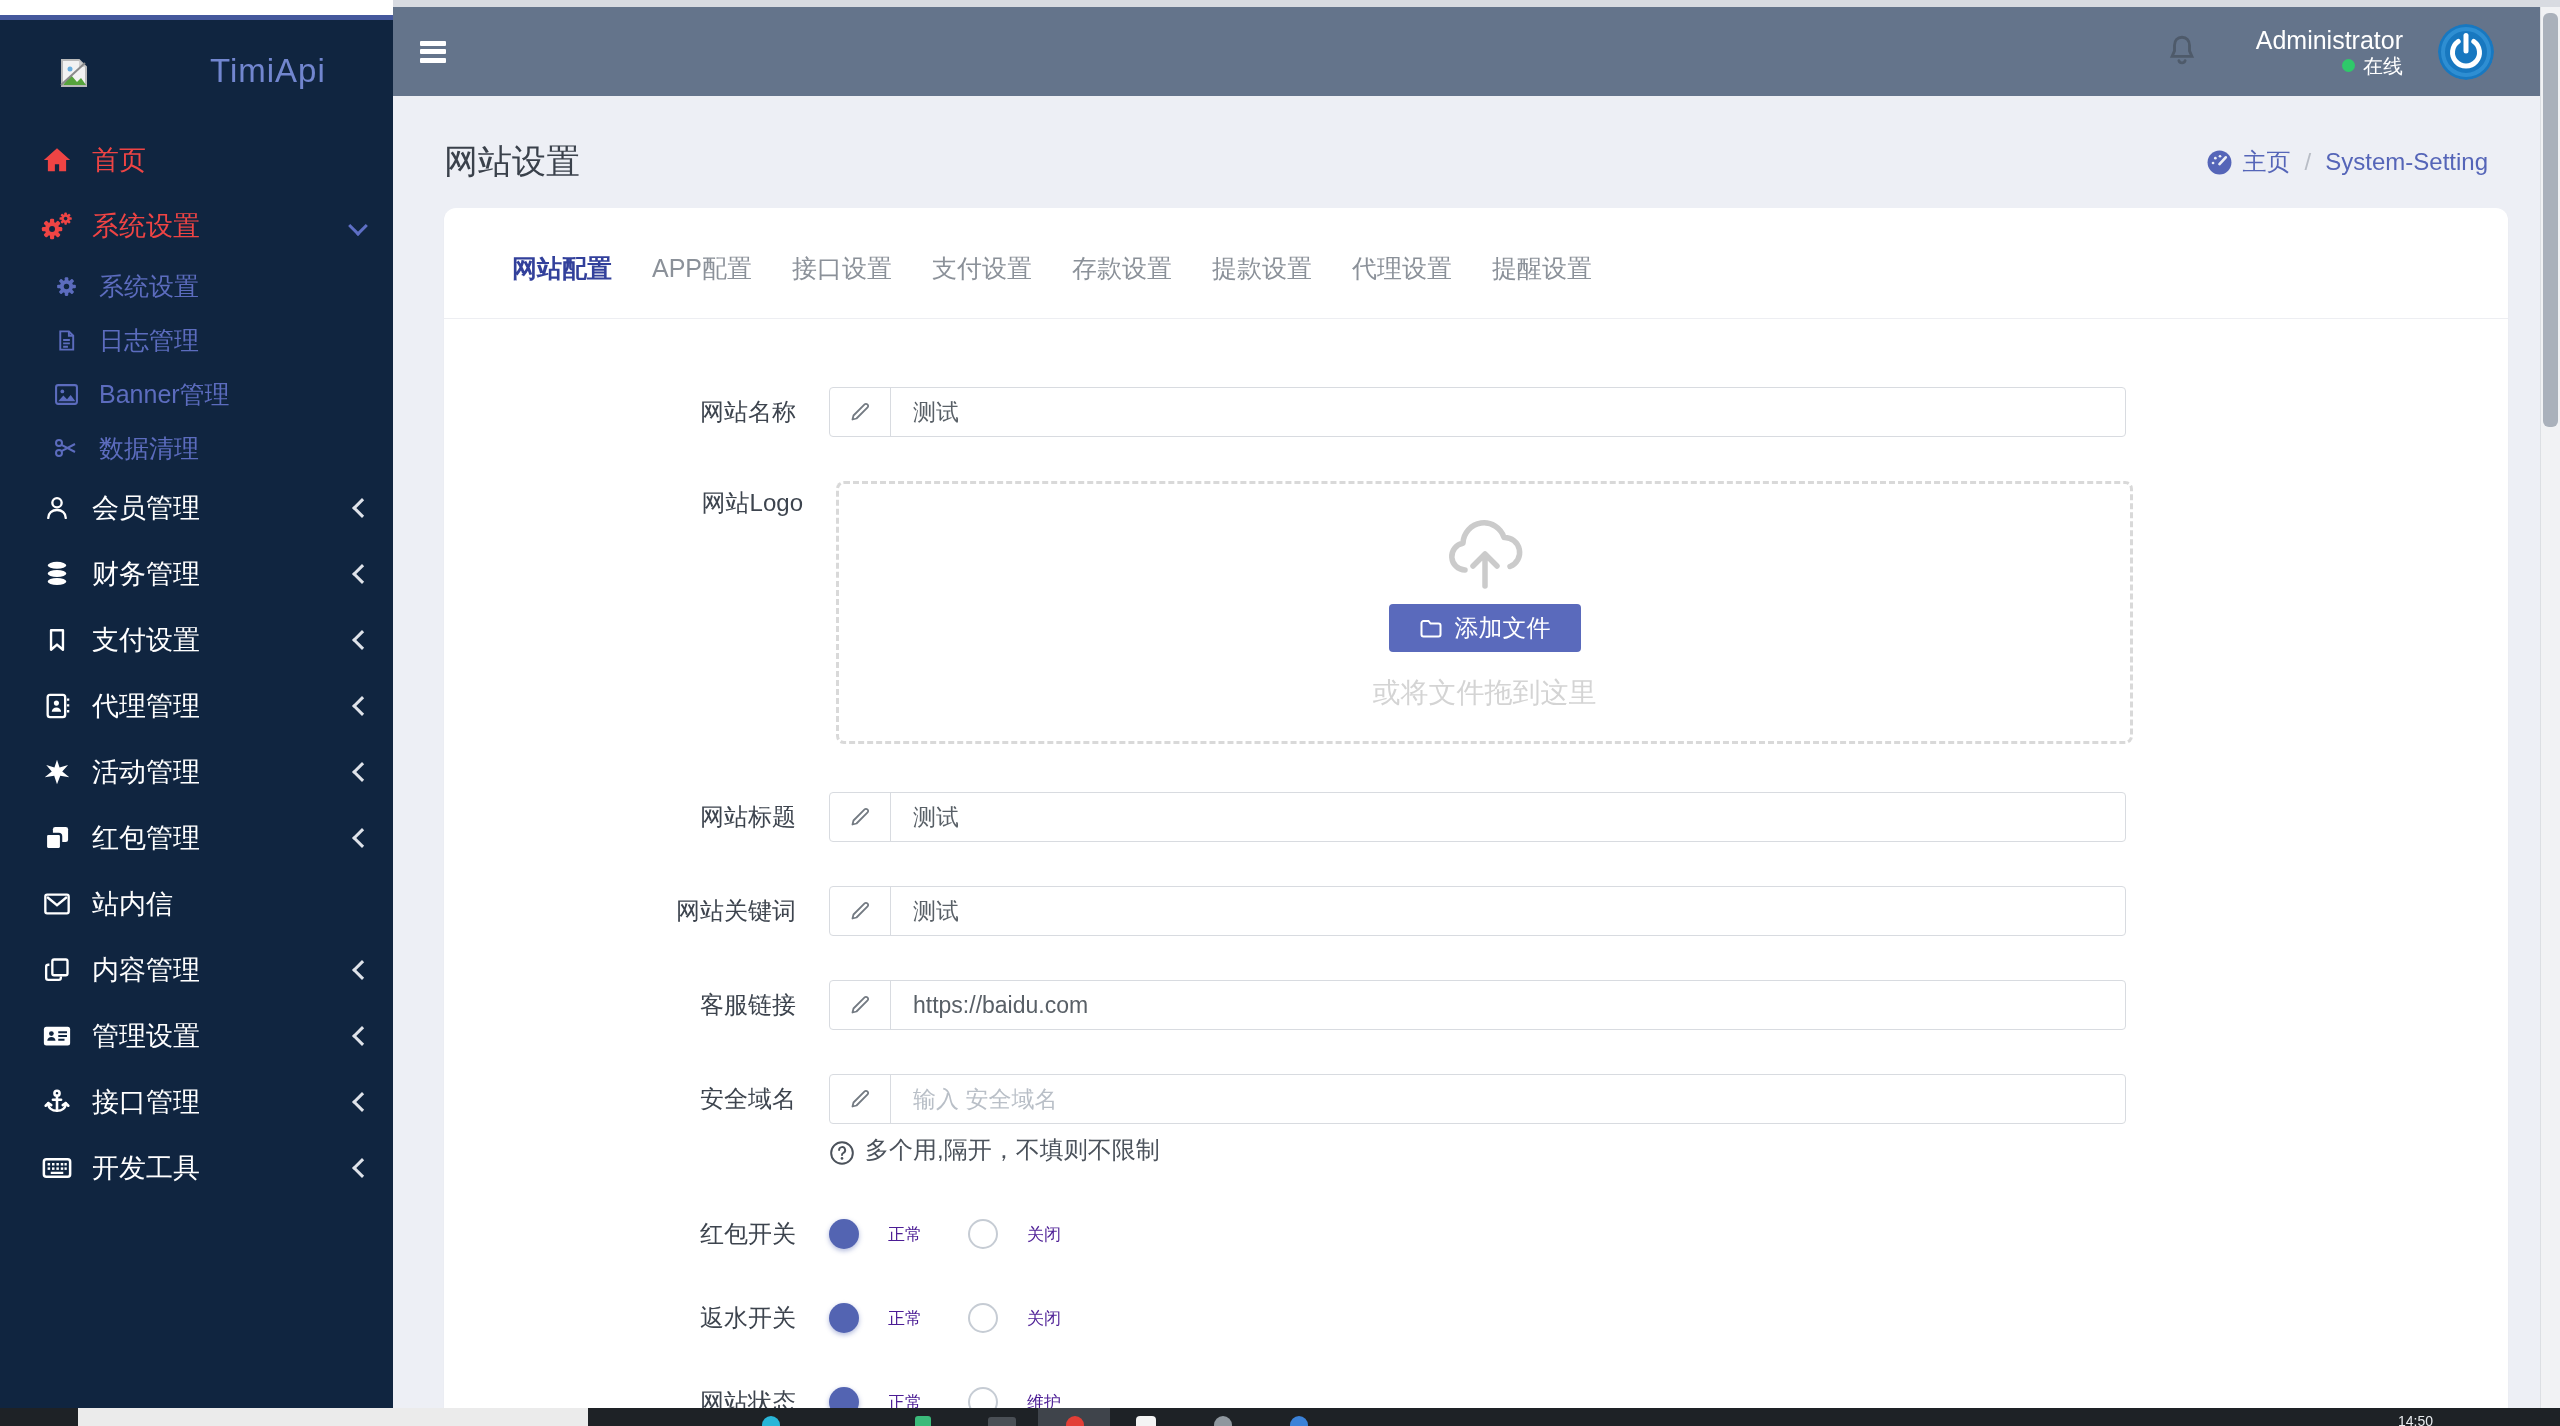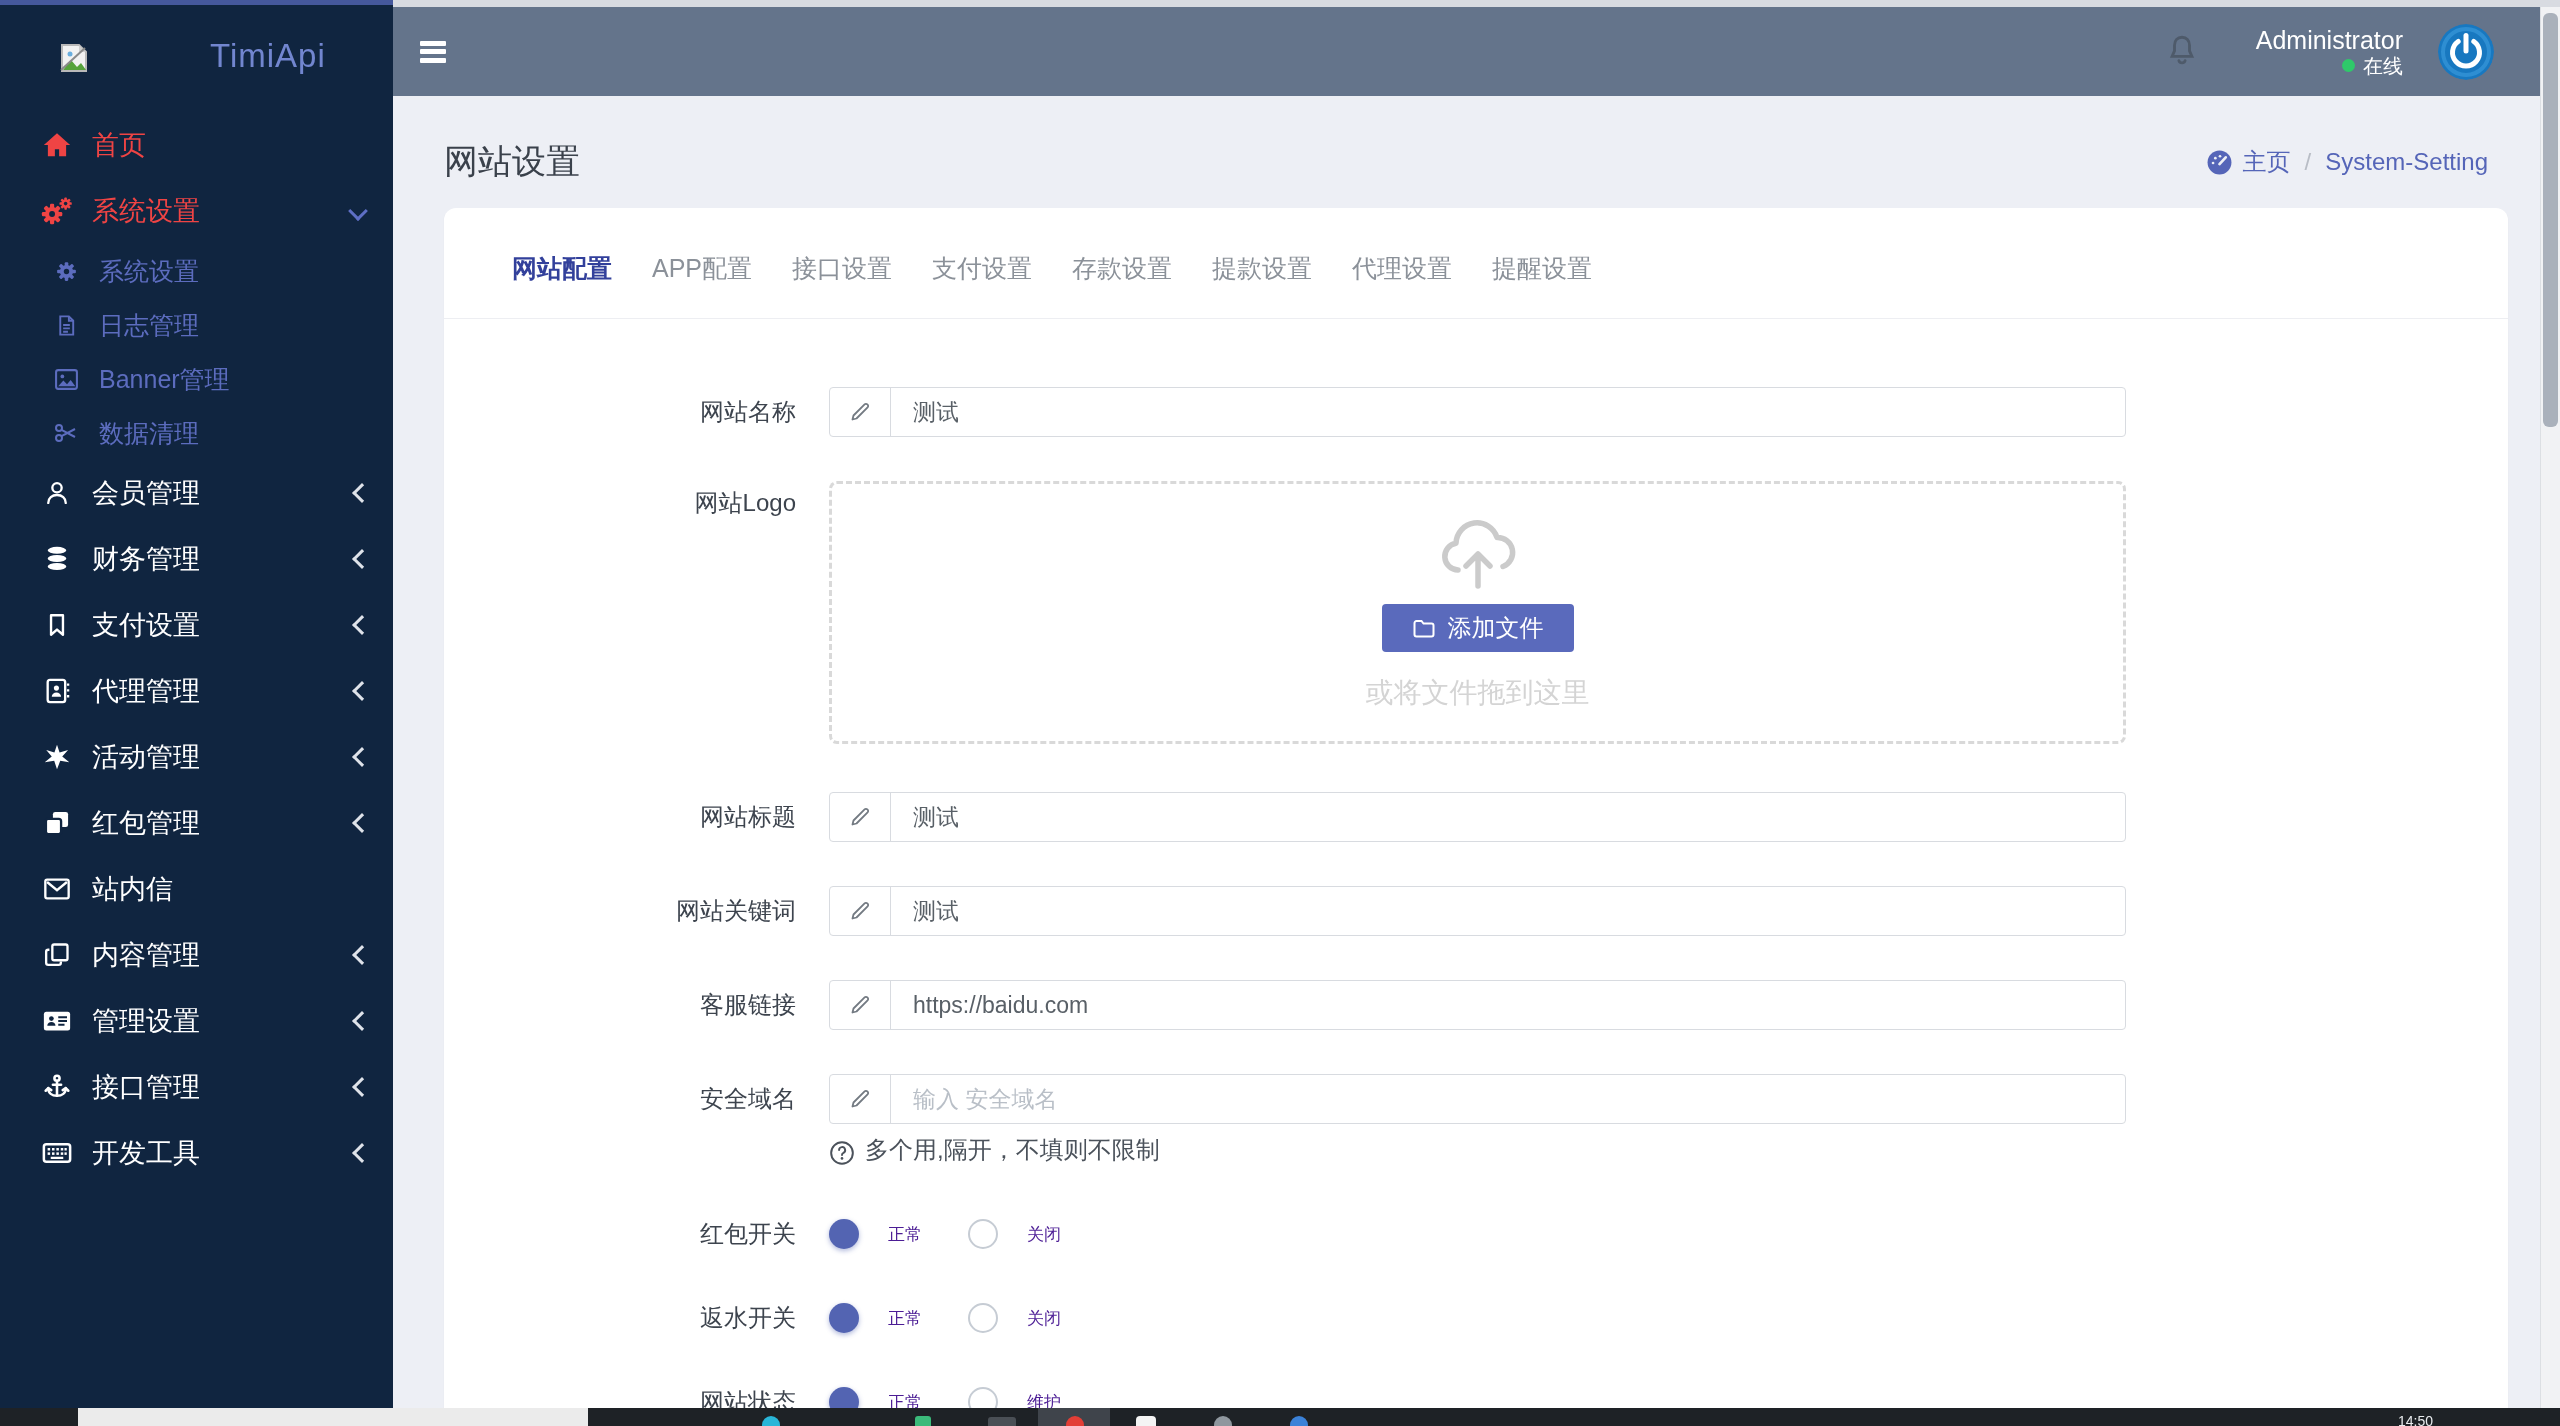--- a/index.html
+++ b/index.html
@@ -1,20 +1,20 @@
 <!DOCTYPE html>
 <html><head>
 <meta charset="utf-8">
 <style>
   html,body{margin:0;padding:0;background:#fff;}
   #app{position:relative;width:2560px;height:1426px;overflow:hidden;
        font-family:"Liberation Sans","DejaVu Sans",sans-serif;}
 
   
-  .sidebar{position:absolute;left:0;top:0;width:393px;height:1408px;background:#102540;overflow:hidden;}
+  .sidebar{position:absolute;left:0;top:15px;width:393px;height:1408px;background:#102540;overflow:hidden;}
   .sidebar-topline{position:absolute;left:0;top:0;width:393px;height:5px;background:#45589c;}
   .logo-row{position:relative;height:100px;margin-top:5px;}
   .logo-img{position:absolute;left:58px;top:38px;width:32px;height:30px;}
   .logo-text{position:absolute;left:210px;top:32px;font-size:33px;letter-spacing:1px;color:#7286cf;}
   .menu{margin-top:7px;}
   .menu-item{height:66px;display:flex;align-items:center;padding:0 24px 0 40px;
              color:#fff;font-size:27px;cursor:pointer;}
   .menu-item.accent{color:#ef4444;}
   .mi-icon{width:34px;display:flex;justify-content:center;align-items:center;margin-right:18px;flex:0 0 34px;}
   .mi-icon svg{display:block;}
@@ -59,21 +59,21 @@
   .form-label{width:352px;text-align:right;font-size:24px;color:#3d444e;flex:0 0 352px;}
   .ctl{margin-left:33px;}
   .input-group{width:1297px;height:50px;border:1px solid #d8dbe0;border-radius:4px;background:#fff;
                display:flex;align-items:stretch;box-sizing:border-box;}
   .addon{width:60px;flex:0 0 60px;display:flex;align-items:center;justify-content:center;
          border-right:1px solid #d8dbe0;color:#737a82;}
   .form-input{flex:1;border:none;outline:none;background:transparent;padding:0 22px;
               font-size:23px;color:#596067;font-family:inherit;}
   .form-input::placeholder{color:#b9bfc7;}
 
-  .row-logo{align-items:flex-start;margin-bottom:48px;}
+  .row-logo{align-items:flex-start;margin-bottom:48px;padding-left:7px;}
   .row-logo .form-label{margin-top:6px;}
   .upload-box{width:1297px;height:263px;border:3px dashed #d9d9d9;border-radius:8px;background:#fff;
               box-sizing:border-box;display:flex;flex-direction:column;align-items:center;justify-content:center;cursor:pointer;}
   .cloud{color:#cbcbcb;display:flex;}
   .add-file-btn{margin-top:14px;height:48px;padding:0 30px;background:#5a6abc;color:#fff;border:none;
                 border-radius:4px;font-size:24px;font-family:inherit;display:flex;align-items:center;gap:12px;cursor:pointer;}
   .drag-text{margin-top:22px;font-size:28px;color:#d4d4d4;}
 
   .hint-row{display:flex;align-items:flex-end;margin:-30px 0 0 385px;height:28px;margin-bottom:0;}
   .hint-icon{color:#4b525b;display:flex;margin-right:10px;}

